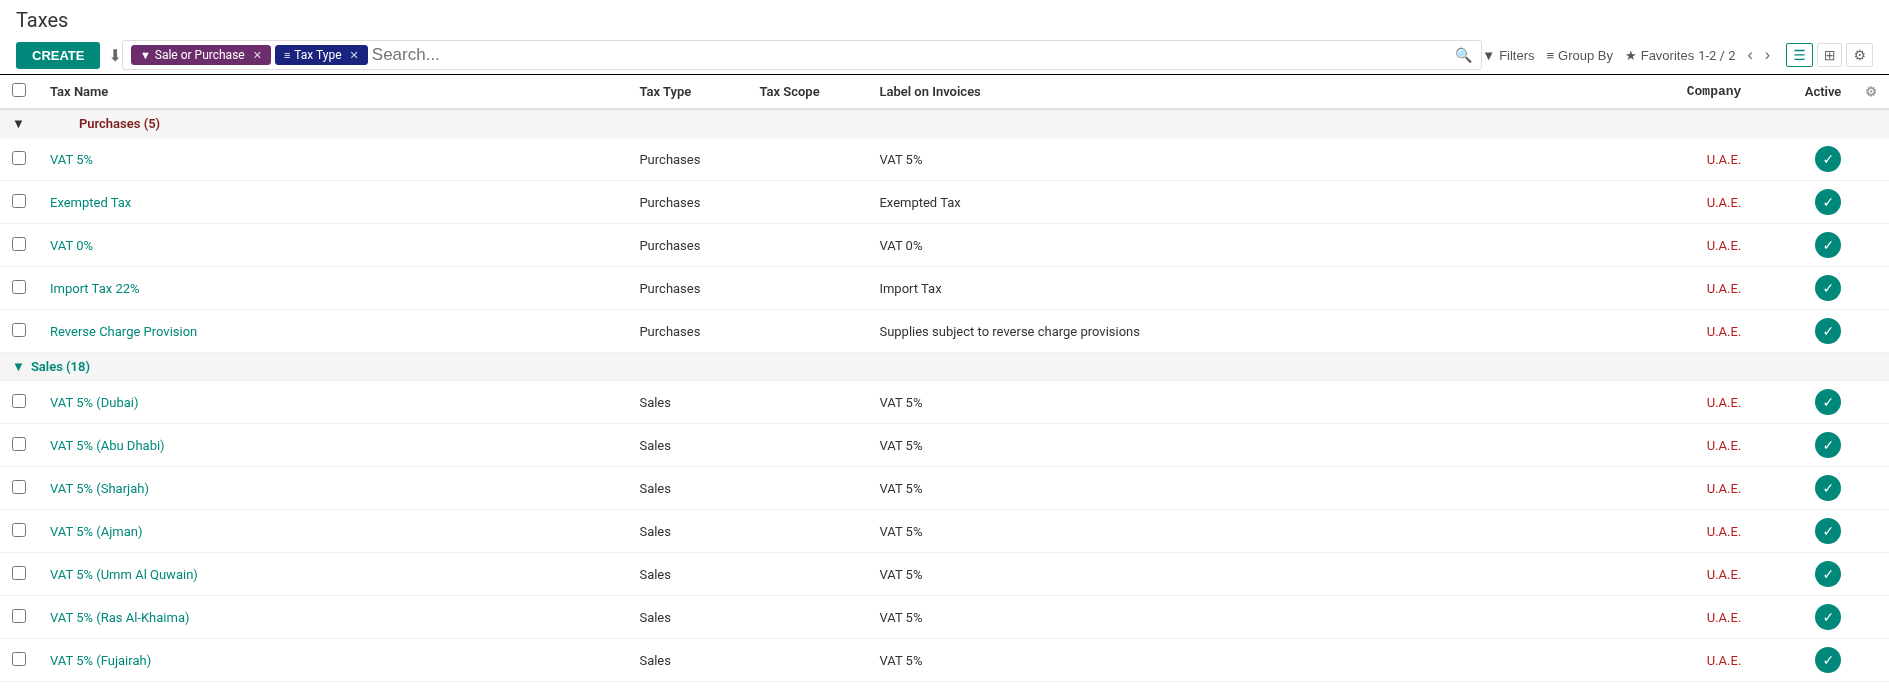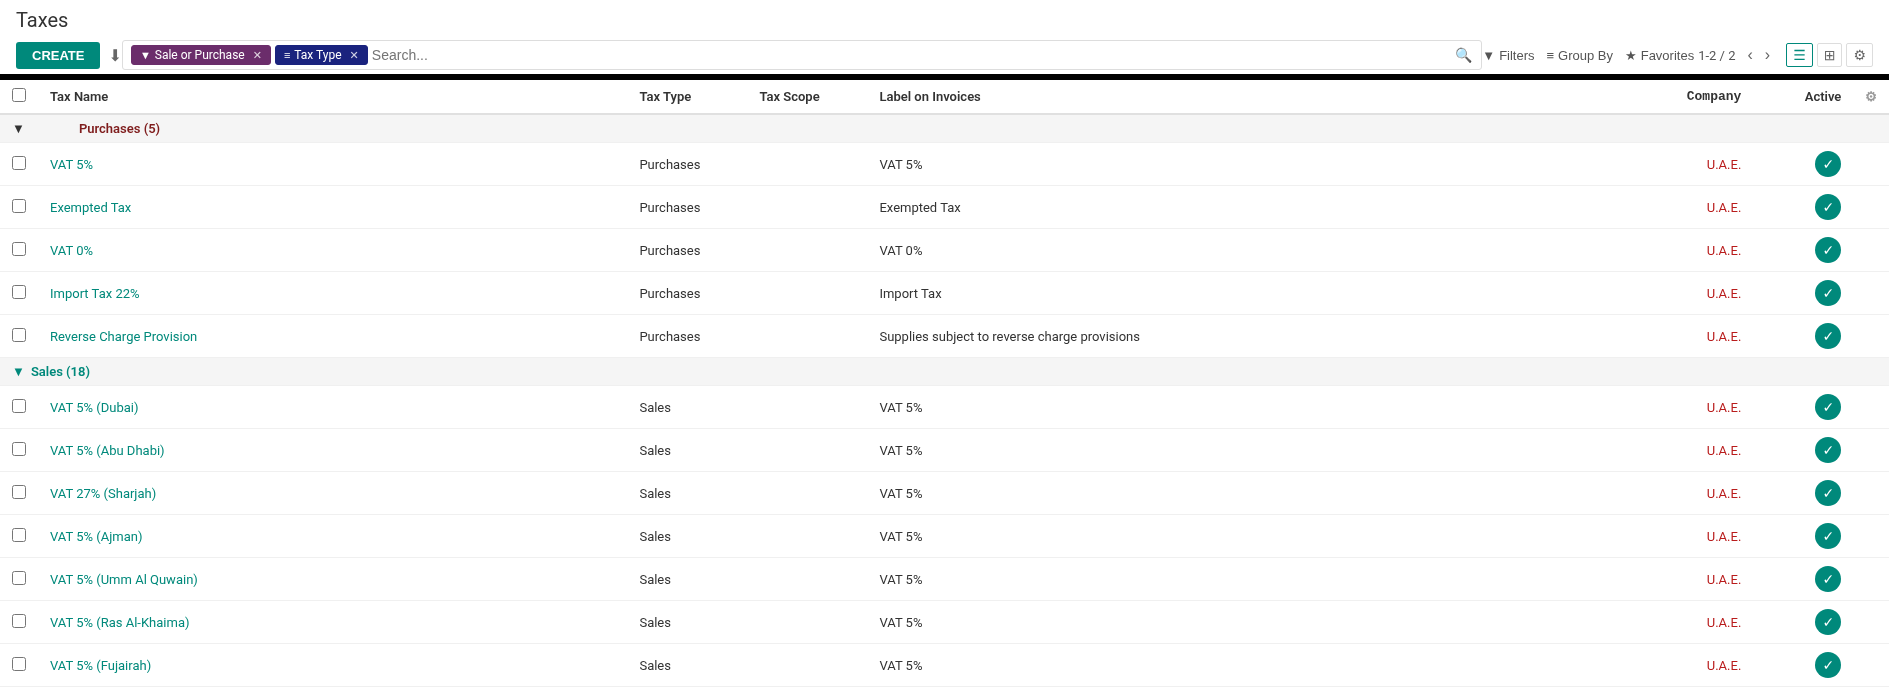--- a/index.html
+++ b/index.html
@@ -1,35 +1,35 @@
 <!DOCTYPE html>
 <html><head>
   <meta charset="utf-8">
   <style>
     * { box-sizing: border-box; margin: 0; padding: 0; }
     body { font-family: -apple-system, BlinkMacSystemFont, 'Segoe UI', Roboto, sans-serif; font-size: 14px; color: #333; background: #fff; }
     
     .header { padding: 8px 16px 4px; }
     .page-title { font-size: 20px; font-weight: 400; color: #333; margin-bottom: 6px; }
     
-    .toolbar { display: flex; align-items: center; justify-content: space-between; padding: 4px 16px; border-bottom: 6px solid #000000; }
+    .toolbar { display: flex; align-items: center; justify-content: space-between; padding: 4px 16px; border-bottom: 1px solid #000000; }
     .toolbar-left { display: flex; align-items: center; gap: 8px; }
     .toolbar-right { display: flex; align-items: center; gap: 4px; }
     
     .btn-create { background: #00897b; color: #fff; border: none; padding: 6px 16px; font-size: 13px; font-weight: 600; cursor: pointer; border-radius: 3px; }
     
     .download-icon { color: #666; cursor: pointer; font-size: 16px; }
     
     .filter-tag { display: inline-flex; align-items: center; gap: 4px; background: #fff; border: 1px solid #ccc; border-radius: 3px; padding: 2px 8px; font-size: 12px; cursor: pointer; }
     .filter-tag.sale-purchase { background: #6b2d6b; color: #fff; border-color: #6b2d6b; }
     .filter-tag.tax-type { background: #1a237e; color: #fff; border-color: #1a237e; }
     .filter-tag .tag-icon { font-size: 11px; }
     .filter-tag .close-x { margin-left: 4px; cursor: pointer; opacity: 0.8; font-size: 11px; }
     
-    .search-input { border: none; outline: none; flex: 1; font-size: 14px; color: #333; min-width: 120px; background: transparent; }
+    .search-input { border: none; outline: none; flex: 1; font-size: 17px; color: #333; min-width: 120px; background: transparent; }
     .search-wrapper { display: flex; align-items: center; gap: 4px; border: 1px solid #ddd; border-radius: 3px; padding: 4px 8px; flex: 1; background: #fff; }
     
     .toolbar-actions { display: flex; align-items: center; gap: 12px; }
     .action-btn { display: flex; align-items: center; gap: 4px; cursor: pointer; color: #555; font-size: 13px; background: none; border: none; }
     
     .pagination { display: flex; align-items: center; gap: 4px; font-size: 13px; color: #555; }
     .pagination .page-info { margin-right: 4px; }
     .pag-btn { background: none; border: none; cursor: pointer; color: #666; padding: 2px 4px; font-size: 16px; }
     
     .view-btns { display: flex; gap: 4px; margin-left: 8px; }
@@ -238,21 +238,21 @@
       <td></td>
       <td>VAT 5%</td>
       <td class="col-company">U.A.E.</td>
       <td class="col-active">
         <span class="active-badge" title="Active">✓</span>
       </td>
       <td></td>
     </tr>
         <tr style="cursor: pointer;">
       <td><input type="checkbox" class="checkbox" style=""></td>
-      <td style="color:#00897b;cursor:pointer;">VAT 27% (Sharjah)</td>
+      <td style="color:#00897b;cursor:pointer;">VAT 5% (Sharjah)</td>
       <td>Sales</td>
       <td></td>
       <td>VAT 5%</td>
       <td class="col-company">U.A.E.</td>
       <td class="col-active">
         <span class="active-badge" title="Active">✓</span>
       </td>
       <td></td>
     </tr>
         <tr style="cursor: pointer;">

